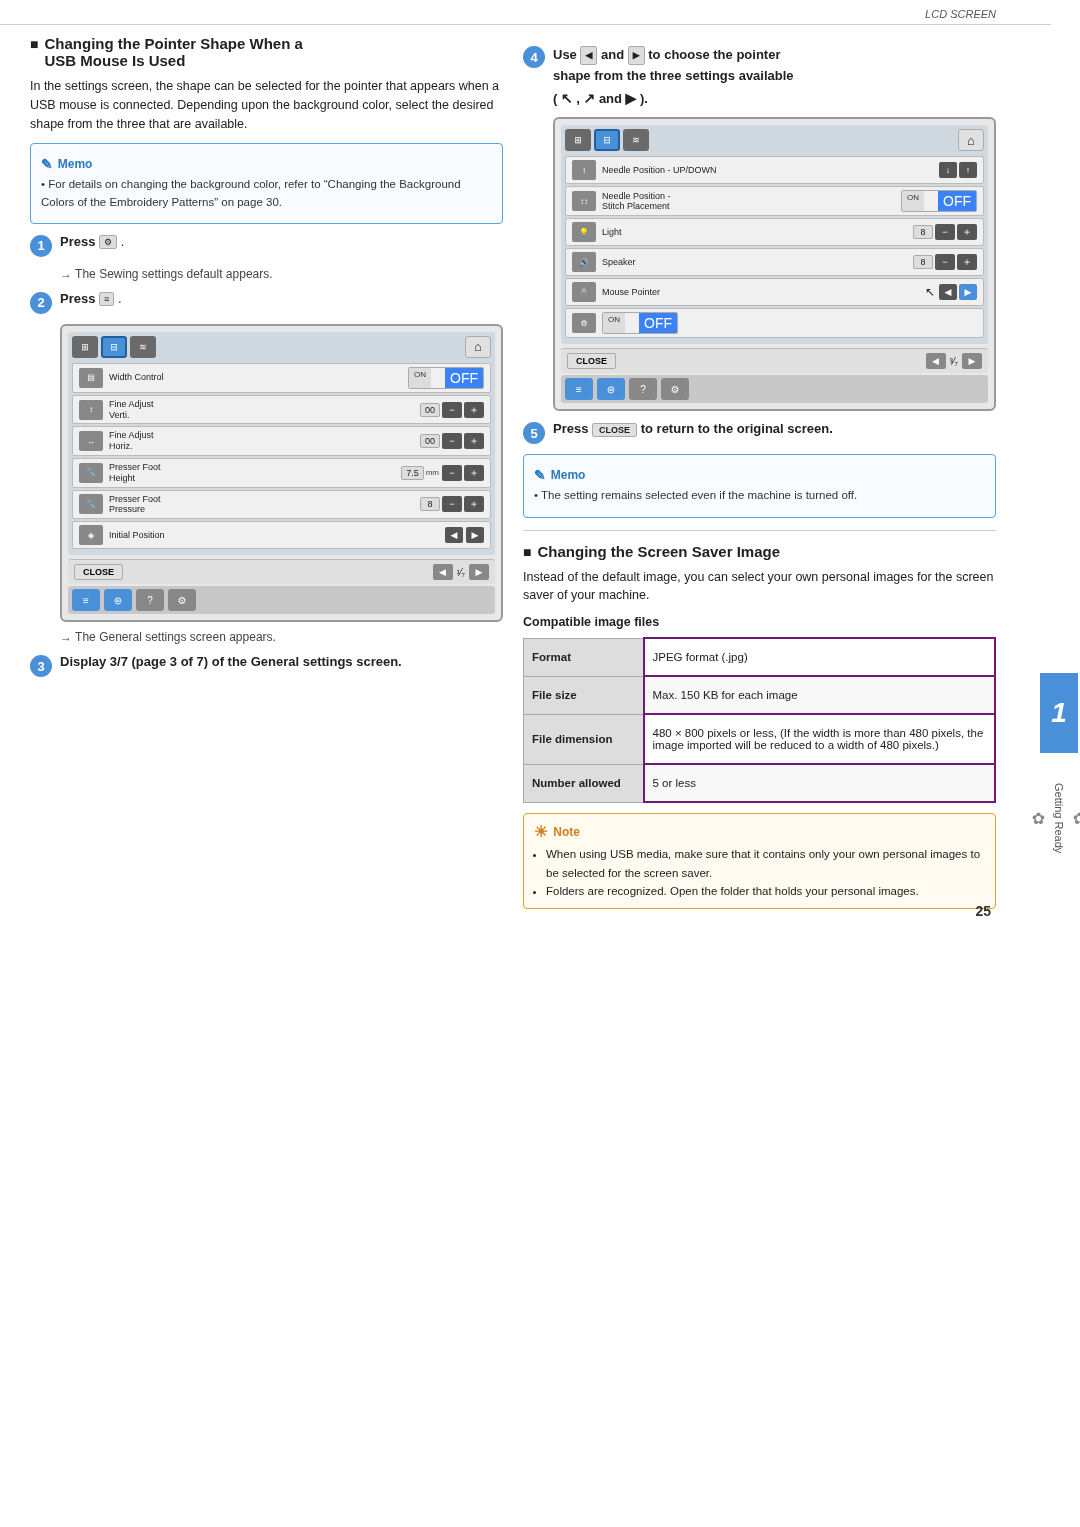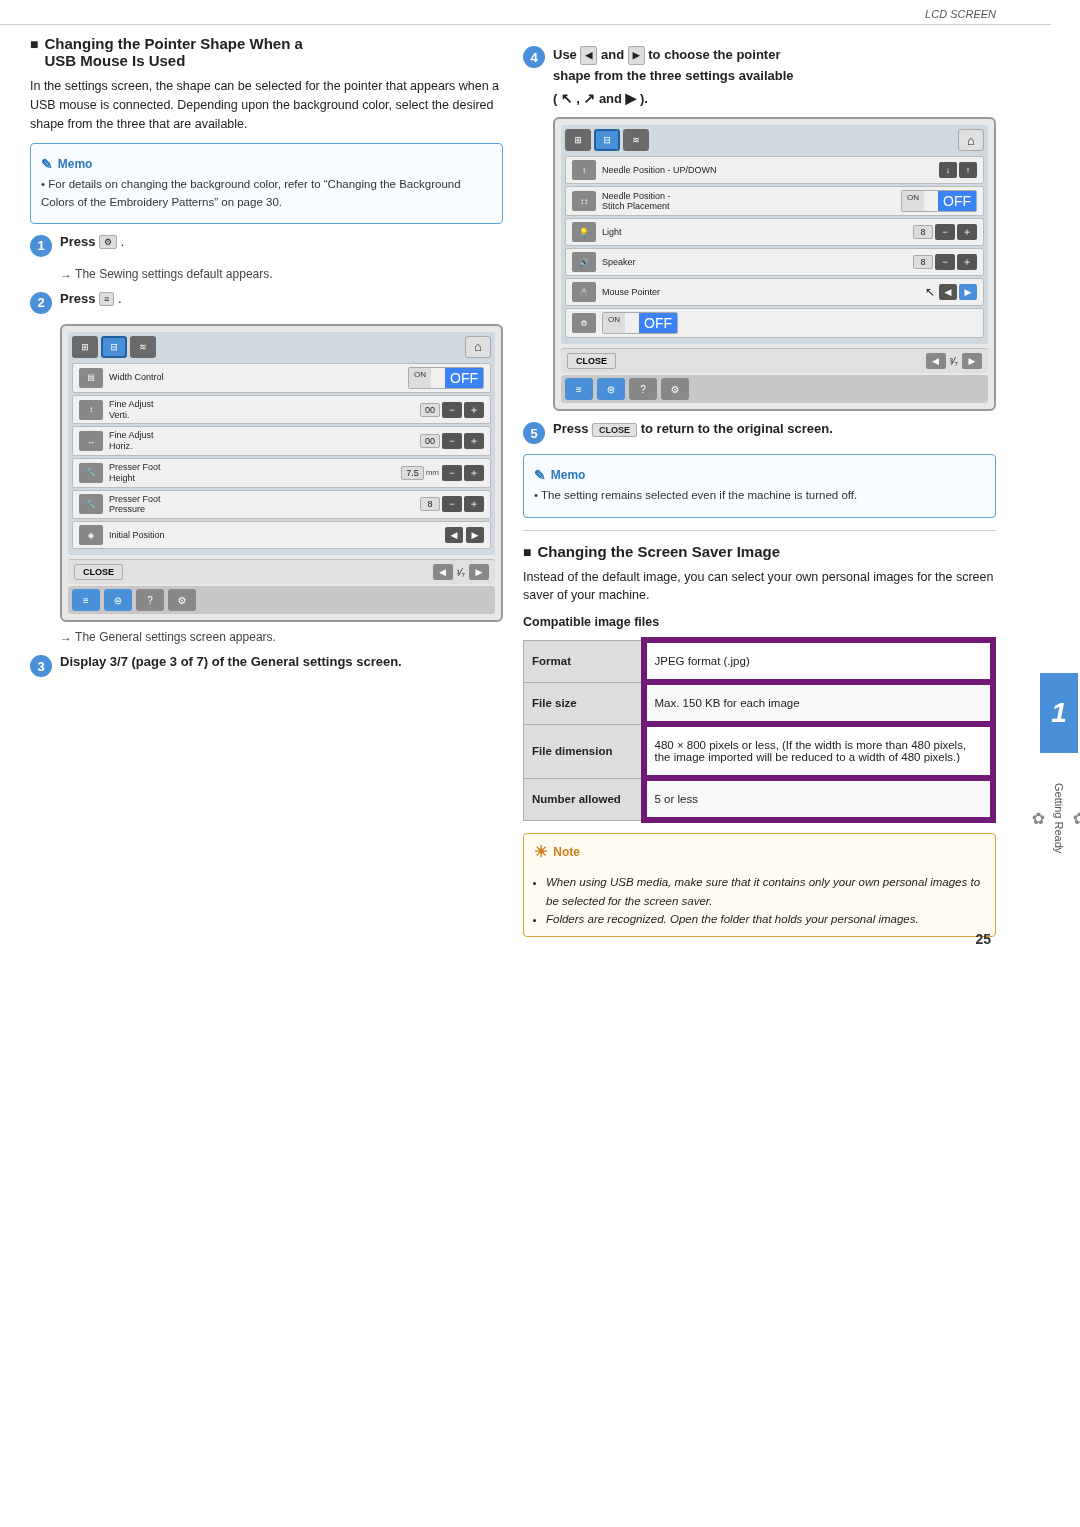--- a/index.html
+++ b/index.html
@@ -353,21 +353,21 @@
     .compat-table th {
       background: #ddd;
       border: 1px solid #aaa;
       padding: 4px 8px;
       text-align: left;
       font-weight: bold;
       width: 120px;
     }
 
     .compat-table td {
-      border: 6px solid #701a75;
+      border: 2px solid #701a75;
       padding: 12px 8px;
       text-align: left;
     }
 
     .compat-table tr:nth-child(even) td {
       background: #f8f8f8;
     }
 
     
     .page-footer {
@@ -542,22 +542,21 @@
       border: 1px solid #aaa;
       border-radius: 2px;
       font-size: 9px;
       font-weight: bold;
       padding: 1px 6px;
       vertical-align: middle;
     }
 
     .bullet-list {
       margin-left: 12px;
-      margin-top: 12px;
-      font-style: italic;
+      margin-top: 4px;
     }
 
     .bullet-list li {
       font-size: 11.5px;
       line-height: 1.6;
       list-style-type: disc;
     }
   </style>
 </head>
 <body>

